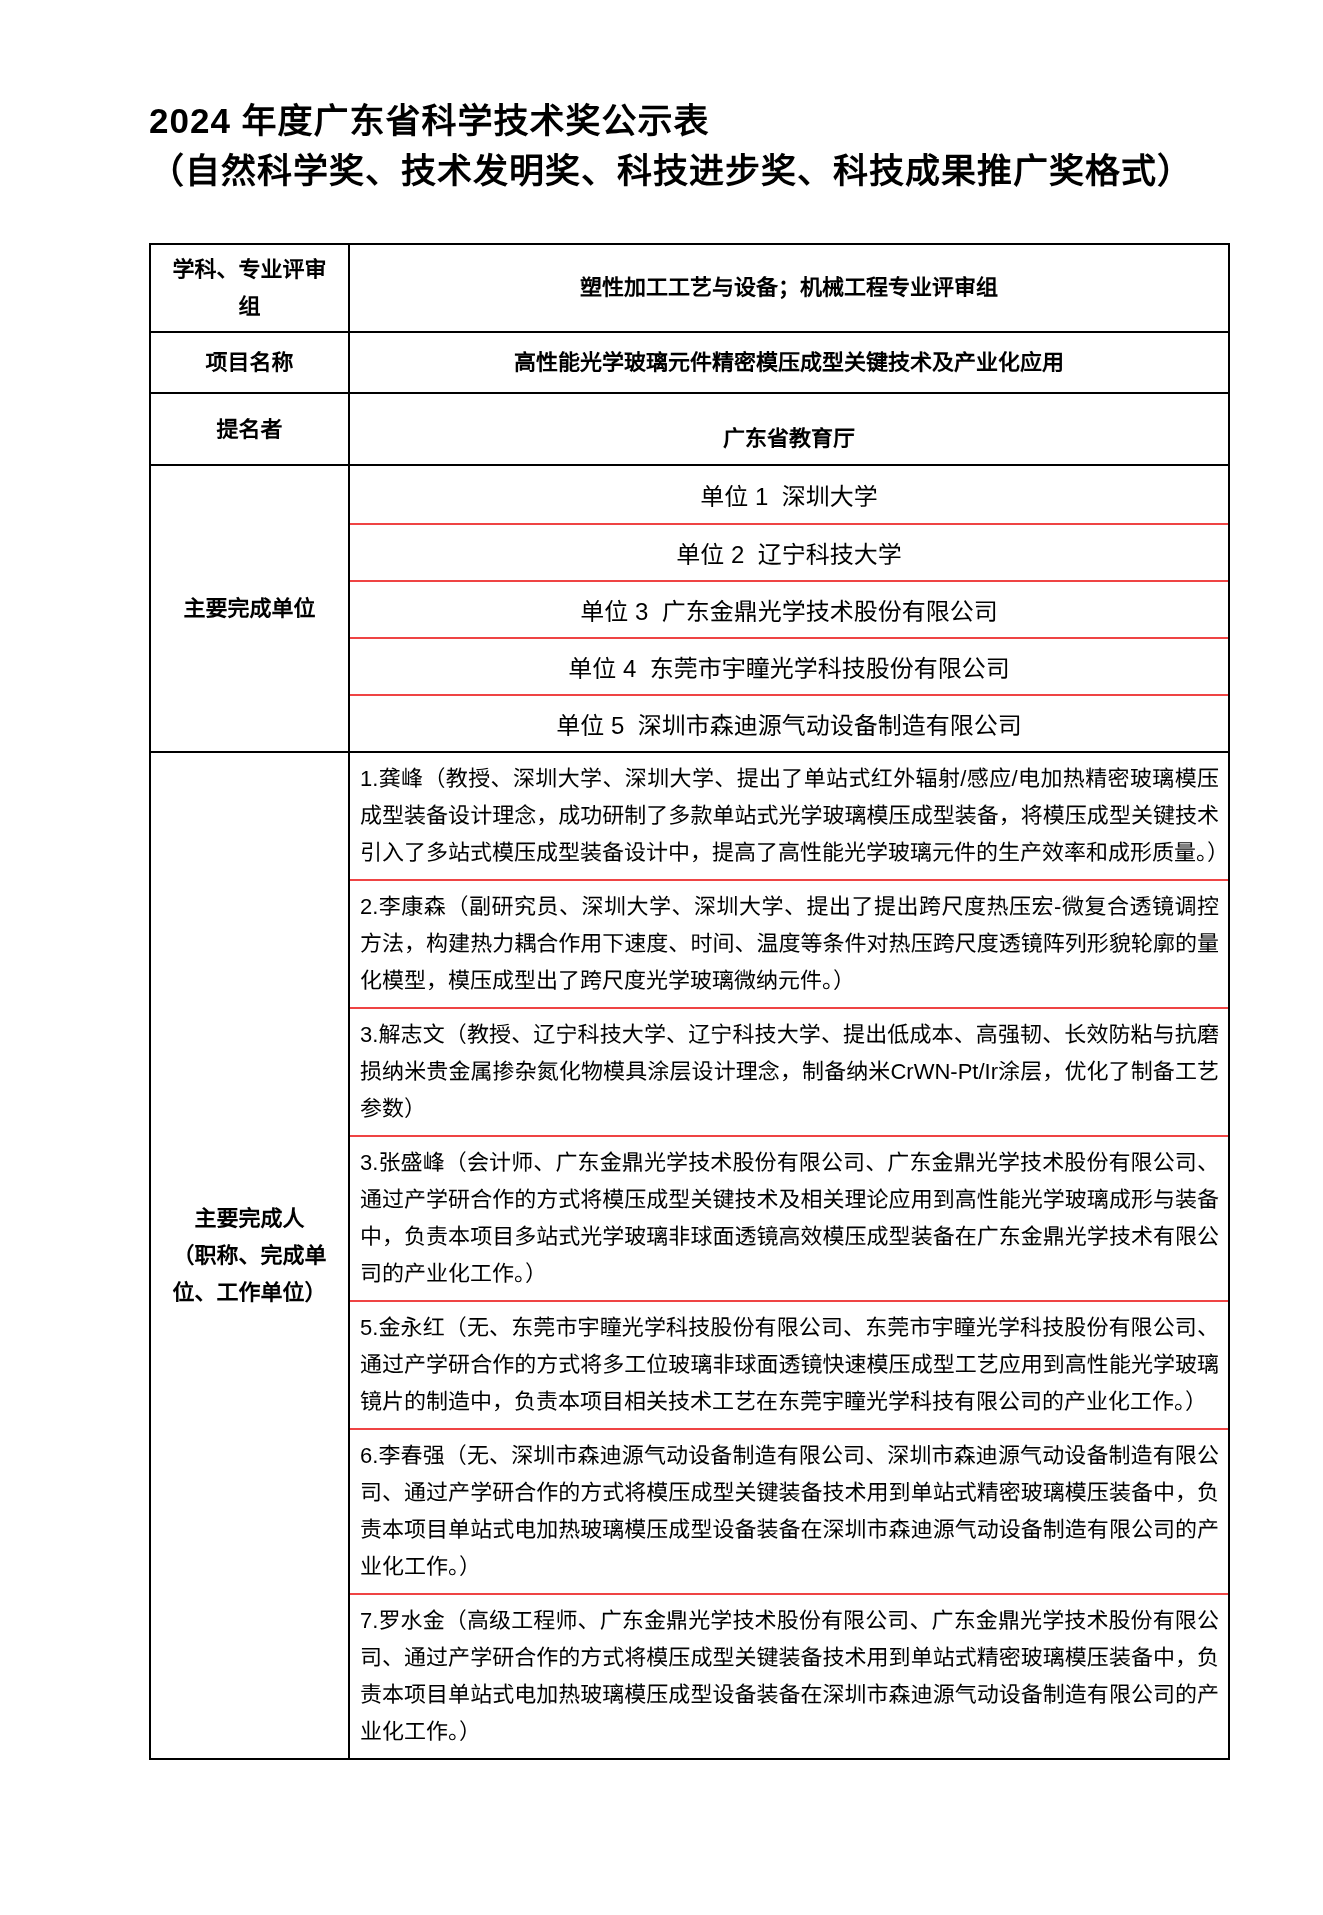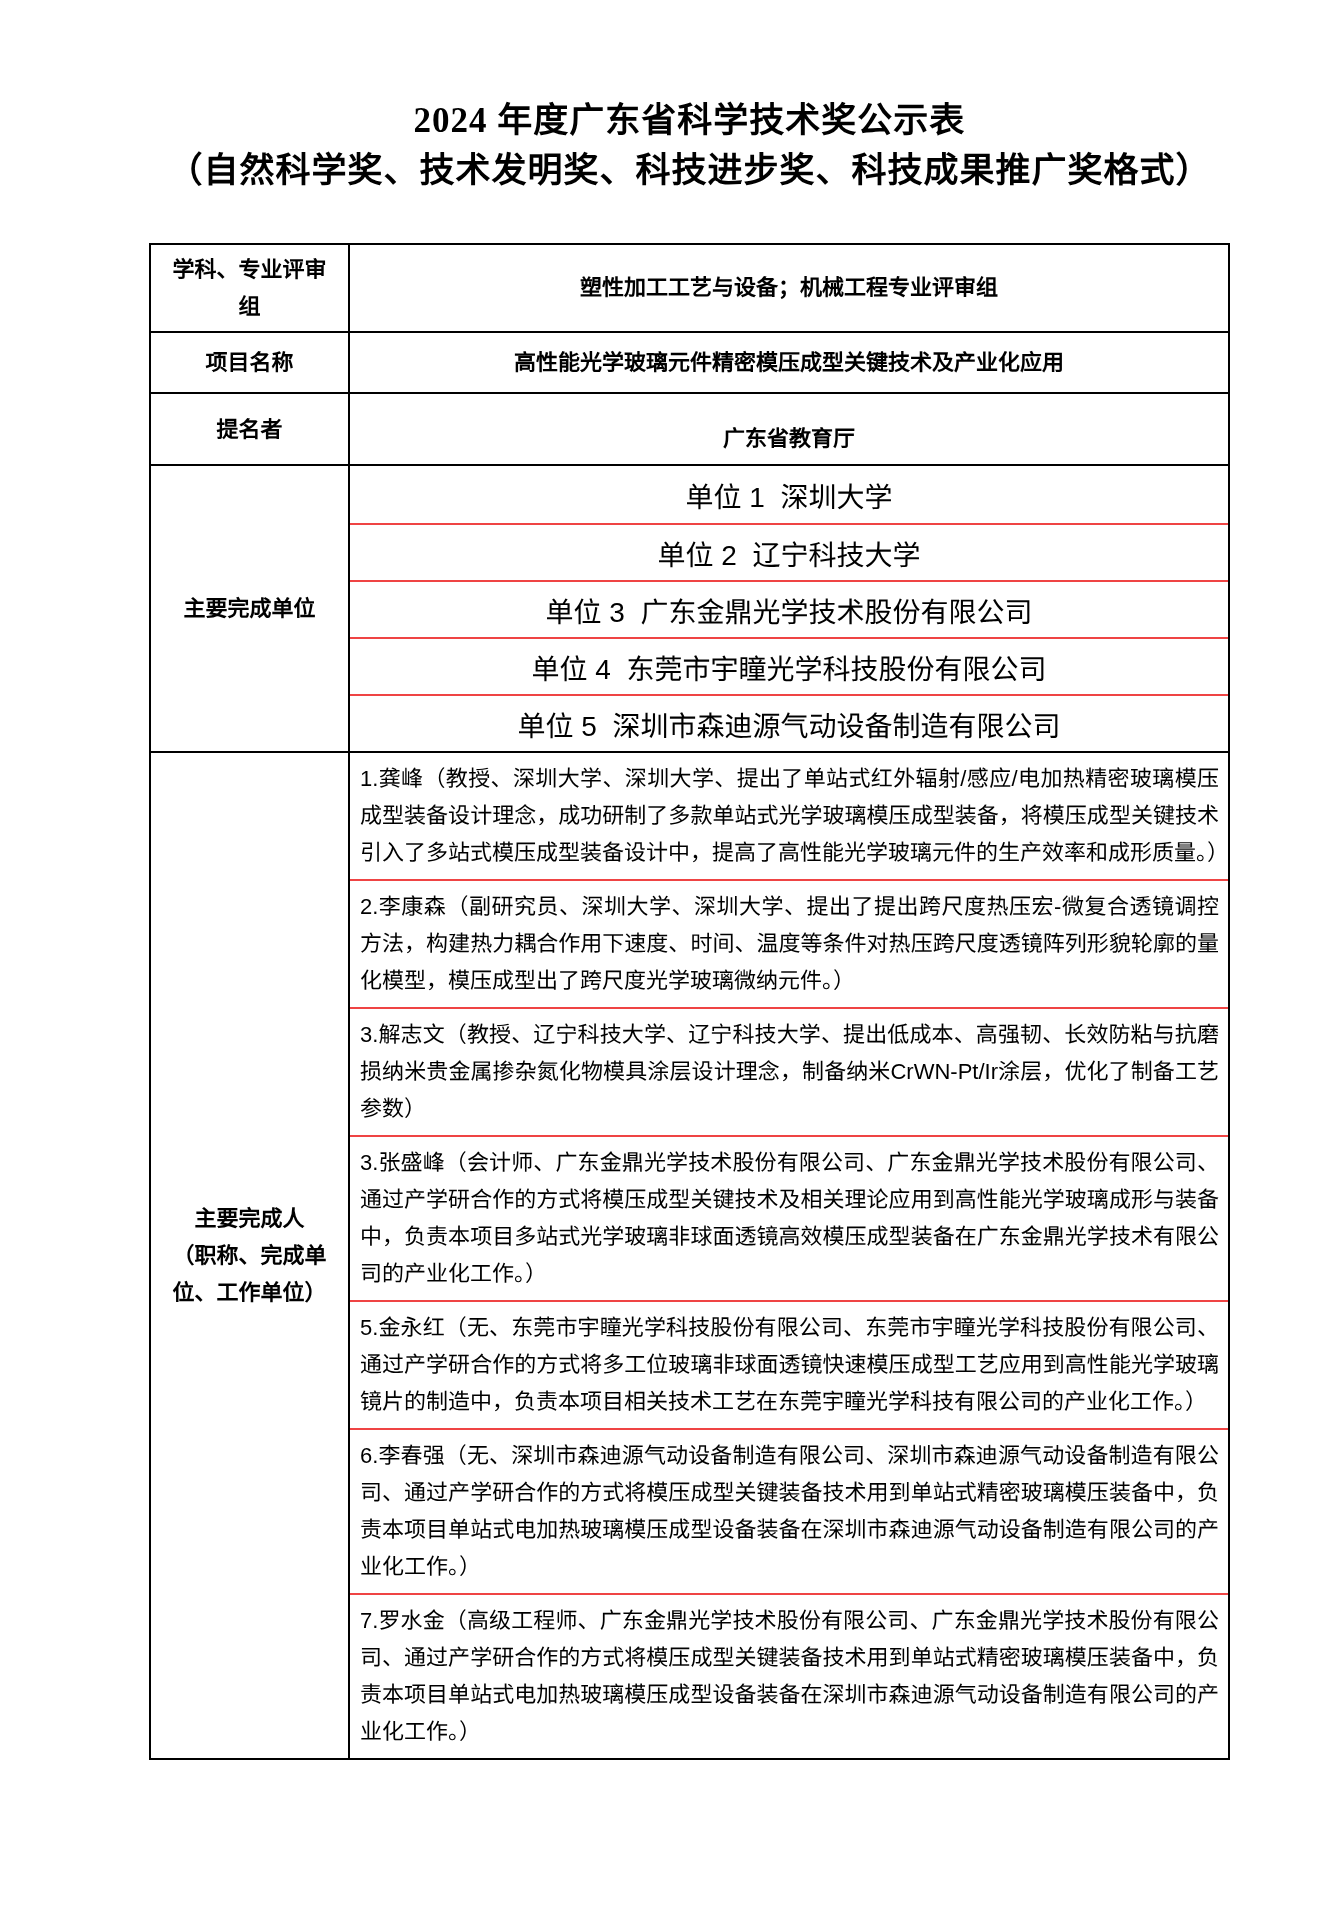--- a/index.html
+++ b/index.html
@@ -15,26 +15,24 @@
   .page {
     position: relative;
     width: 1323px;
     height: 1915px;
     background: #ffffff;
     overflow: hidden;
   }
   .doc-title {
     margin: 96px 0 0 149px;
     width: 1081px;
-    text-align: center;
     font-weight: bold;
     font-size: 35px;
     line-height: 50px;
     letter-spacing: 1px;
-    font-family: Liberation Serif, serif;
   }
   .tbl {
     position: absolute;
     left: 149px;
     top: 243px;
     width: 1081px;
     border: 2px solid #000000;
     box-sizing: border-box;
     background: #ffffff;
   }
@@ -82,21 +80,21 @@
     border-top: 2px solid #ef4444;
     box-sizing: border-box;
   }
   .subrow:first-child { border-top: none; }
   .subrow.unit {
     min-height: 57px;
     display: flex;
     align-items: center;
     justify-content: center;
     text-align: center;
-    font-size: 28px;
+    font-size: 24px;
     padding: 2px 10px;
     white-space: pre;
   }
   .subrow.person {
     font-size: 22px;
     line-height: 37px;
     text-align: justify;
     padding: 7px 9px 8px 10px;
   }
   

